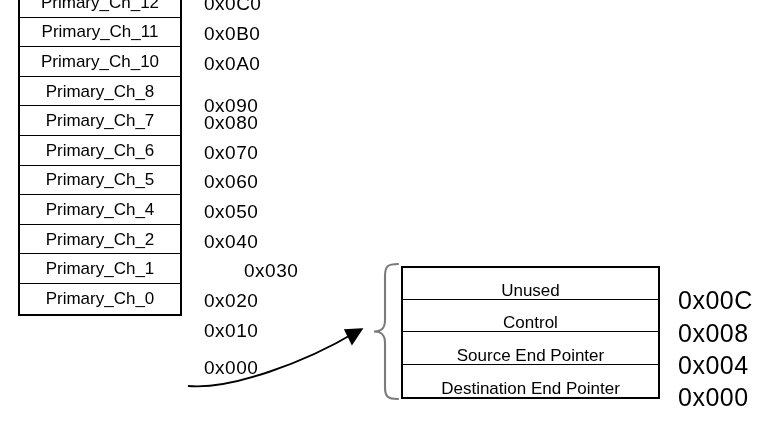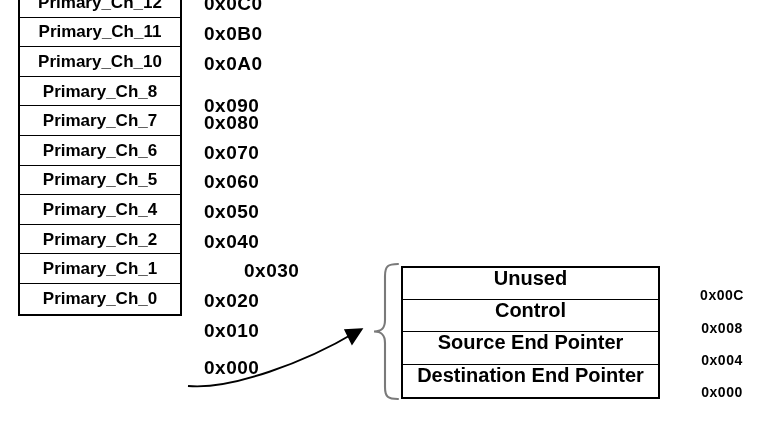--- a/index.html
+++ b/index.html
@@ -4,21 +4,21 @@
 <style>
   html,body{margin:0;padding:0;}
   body{
     width:766px;height:425px;
     background:#ffffff;
     font-family:"Liberation Sans", sans-serif;
     color:#000000;
     overflow:hidden;
     position:relative;
   }
-  #stage{position:absolute;left:0;top:0;width:766px;height:425px;font-weight:bold;}
+  #stage{position:absolute;left:0;top:0;width:766px;height:425px;}
 
   
   #channel-table{
     position:absolute;
     left:18px;
     top:-14px;
     width:164px;
     border:2px solid #000;
     box-sizing:border-box;
     background:#fff;
@@ -83,45 +83,44 @@
     width:259px;
     border:2px solid #000;
     box-sizing:border-box;
     background:#fff;
   }
   .det-row{
     height:32.2px;
     box-sizing:border-box;
     border-bottom:1.6px solid #000;
     display:flex;
-    align-items:flex-start;
+    align-items:flex-end;
     justify-content:center;
-    font-size:20px;
+    font-size:17px;
     line-height:1;
     background:#fff;
     white-space:nowrap;
   }
   .det-row:last-child{border-bottom:none;}
 
   
   #detail-address-column{
     position:absolute;
     left:678px;
     top:266px;
     width:88px;
   }
   .det-addr{
     position:absolute;
     left:0;
     width:88px;
-    font-size:14px;
+    font-size:25px;
     line-height:1;
     white-space:nowrap;
     letter-spacing:0.5px;
-    text-align:center;
   }
 </style>
 </head>
 <body>
 
 <div id="stage">
 
   <div id="channel-table">
     <div class="ch-row">
         <span>Primary_Ch_12</span>

